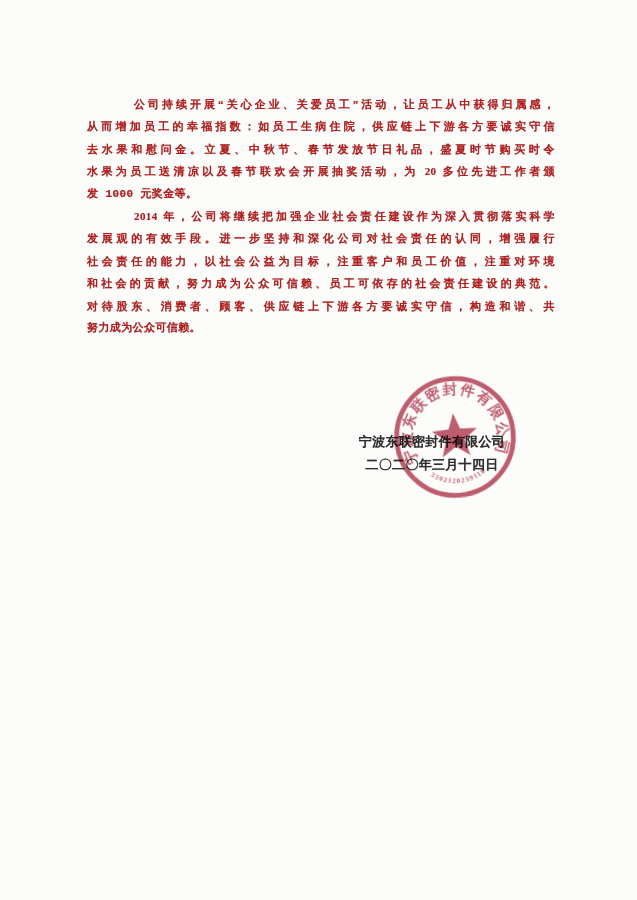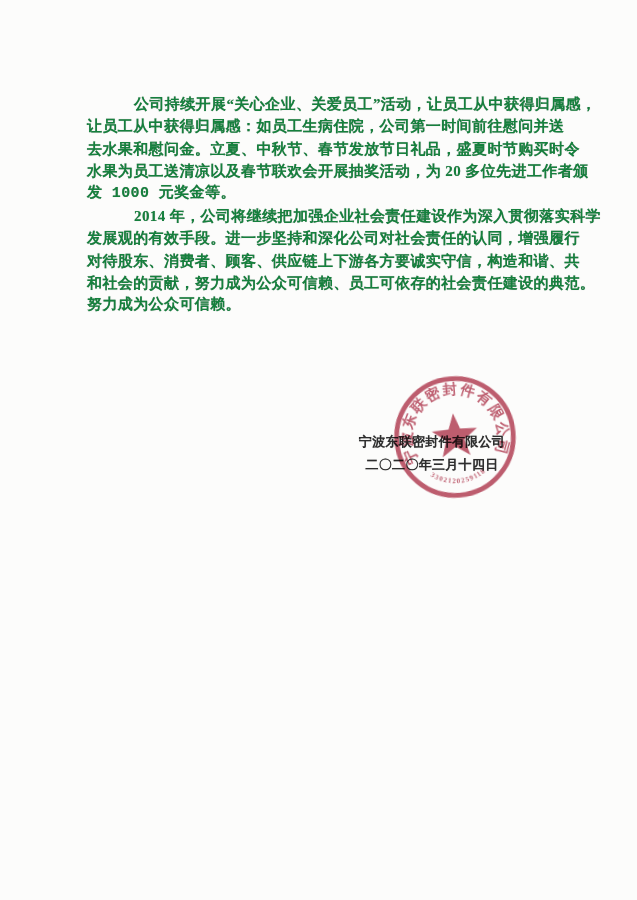--- a/index.html
+++ b/index.html
@@ -13,23 +13,23 @@
     height: 900px;
     background: #fcfcfb;
     overflow: hidden;
     font-family: "Liberation Serif", "DejaVu Serif", serif;
   }
   .body-text {
     position: absolute;
     left: 87px;
     top: 93px;
     width: 468px;
-    font-size: 15px;
+    font-size: 11px;
     line-height: 22.4px;
-    color: #15803d;
+    color: #b91c1c;
     font-weight: 600;
     letter-spacing: 0.4px;
     text-shadow: 0 0 0.7px rgba(45,45,45,0.45);
   }
   .para { margin: 0; }
   .line {
     white-space: nowrap;
     text-align: justify;
     text-align-last: justify;
   }
@@ -65,30 +65,31 @@
   }
 </style>
 </head>
 <body>
 
 <div class="page">
 
   <div class="body-text">
     <div class="para">
       <div class="line first">公司持续开展“关心企业、关爱员工”活动，让员工从中获得归属感，</div>
-      <div class="line">让员工从中获得归属感：如员工生病住院，公司第一时间前往慰问并送</div>
+      <div class="line">从而增加员工的幸福指数：如员工生病住院，供应链上下游各方要诚实守信</div>
       <div class="line">去水果和慰问金。立夏、中秋节、春节发放节日礼品，盛夏时节购买时令</div>
       <div class="line">水果为员工送清凉以及春节联欢会开展抽奖活动，为 20 多位先进工作者颁</div>
       <div class="line last">发 1000 元奖金等。</div>
     </div>
     <div class="para">
       <div class="line first">2014 年，公司将继续把加强企业社会责任建设作为深入贯彻落实科学</div>
       <div class="line">发展观的有效手段。进一步坚持和深化公司对社会责任的认同，增强履行</div>
+      <div class="line">社会责任的能力，以社会公益为目标，注重客户和员工价值，注重对环境</div>
+      <div class="line">和社会的贡献，努力成为公众可信赖、员工可依存的社会责任建设的典范。</div>
       <div class="line">对待股东、消费者、顾客、供应链上下游各方要诚实守信，构造和谐、共</div>
-      <div class="line">和社会的贡献，努力成为公众可信赖、员工可依存的社会责任建设的典范。</div>
       <div class="line last">努力成为公众可信赖。</div>
     </div>
   </div>
 
   <div class="signature">
     <div>宁波东联密封件有限公司</div>
     <div>二〇二〇年三月十四日</div>
   </div>
 
   <svg class="seal" viewBox="0 0 124 124" xmlns="http://www.w3.org/2000/svg">

